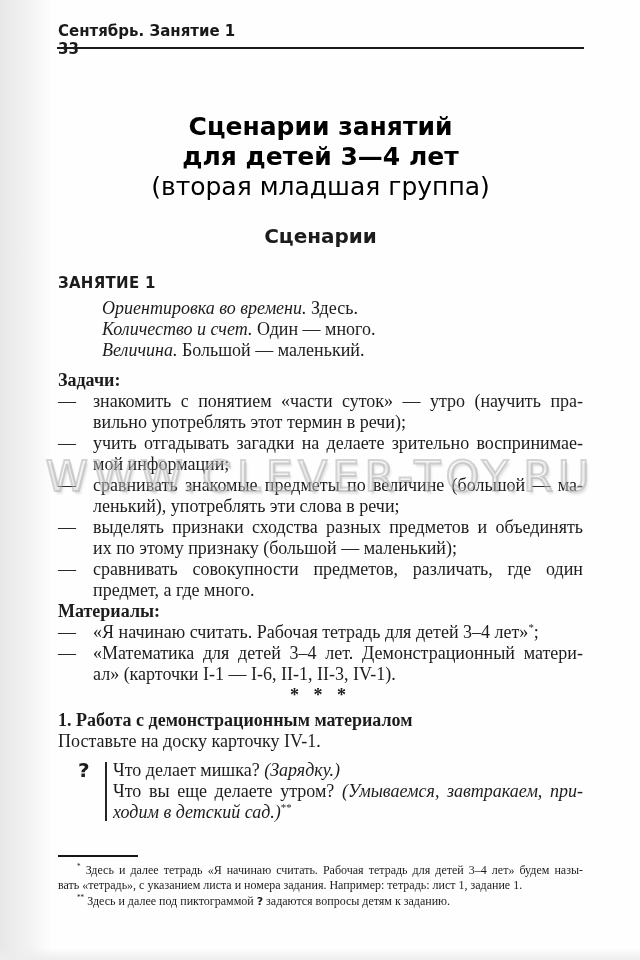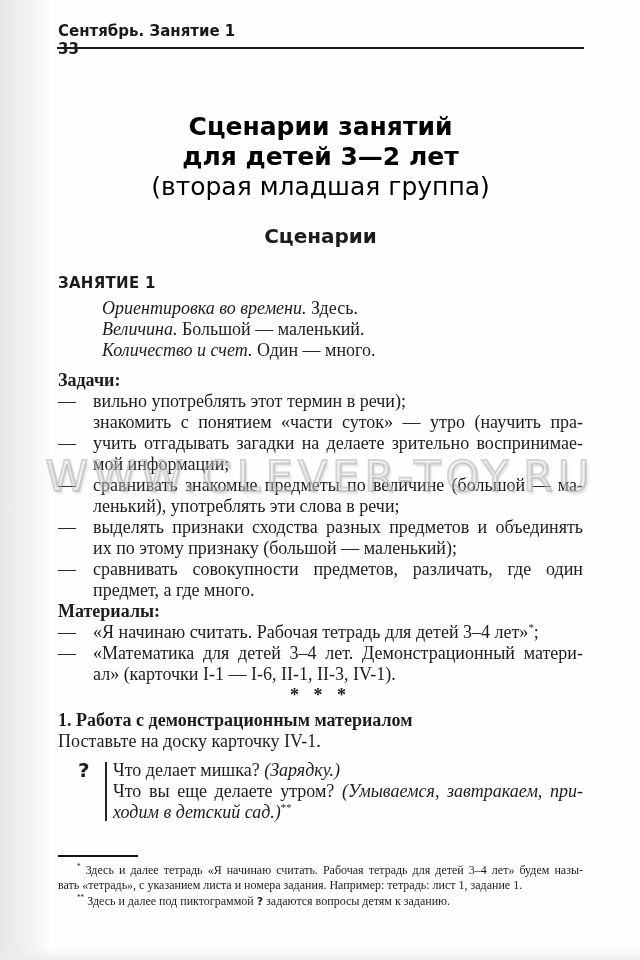--- a/index.html
+++ b/index.html
@@ -71,40 +71,40 @@
 
   <div class="running-head">
     <span>Сентябрь. Занятие 1</span>
     <span>33</span>
   </div>
   <div class="head-rule"></div>
 
   <div class="content">
     <div class="title">
       <div>Сценарии занятий</div>
-      <div>для детей 3—2 лет</div>
+      <div>для детей 3—4 лет</div>
       <div class="t3">(вторая младшая группа)</div>
     </div>
     <div class="month">Сценарии</div>
 
     <div class="lesson-heading">ЗАНЯТИЕ 1</div>
 
     <div class="topics body-text">
         <div class="tline"><span class="seg-i">Ориентировка во времени.</span><span class="seg-r"> Здесь.</span></div>
+        <div class="tline"><span class="seg-i">Количество и счет.</span><span class="seg-r"> Один — много.</span></div>
         <div class="tline"><span class="seg-i">Величина.</span><span class="seg-r"> Большой — маленький.</span></div>
-        <div class="tline"><span class="seg-i">Количество и счет.</span><span class="seg-r"> Один — много.</span></div>
       </div>
 
     <p class="block-heading h-tasks">Задачи:</p>
     <div class="body-text">
         <div class="list-item">
           <span class="dash">—</span>
           <div class="item-body">
+            <div class="tline j"><span class="seg-r">знакомить с понятием «части суток» — утро (научить пра-</span></div>
             <div class="tline"><span class="seg-r">вильно употреблять этот термин в речи);</span></div>
-            <div class="tline j"><span class="seg-r">знакомить с понятием «части суток» — утро (научить пра-</span></div>
           </div>
         </div>
         <div class="list-item">
           <span class="dash">—</span>
           <div class="item-body">
             <div class="tline j"><span class="seg-r">учить отгадывать загадки на делаете зрительно воспринимае-</span></div>
             <div class="tline"><span class="seg-r">мой информации;</span></div>
           </div>
         </div>
         <div class="list-item">

